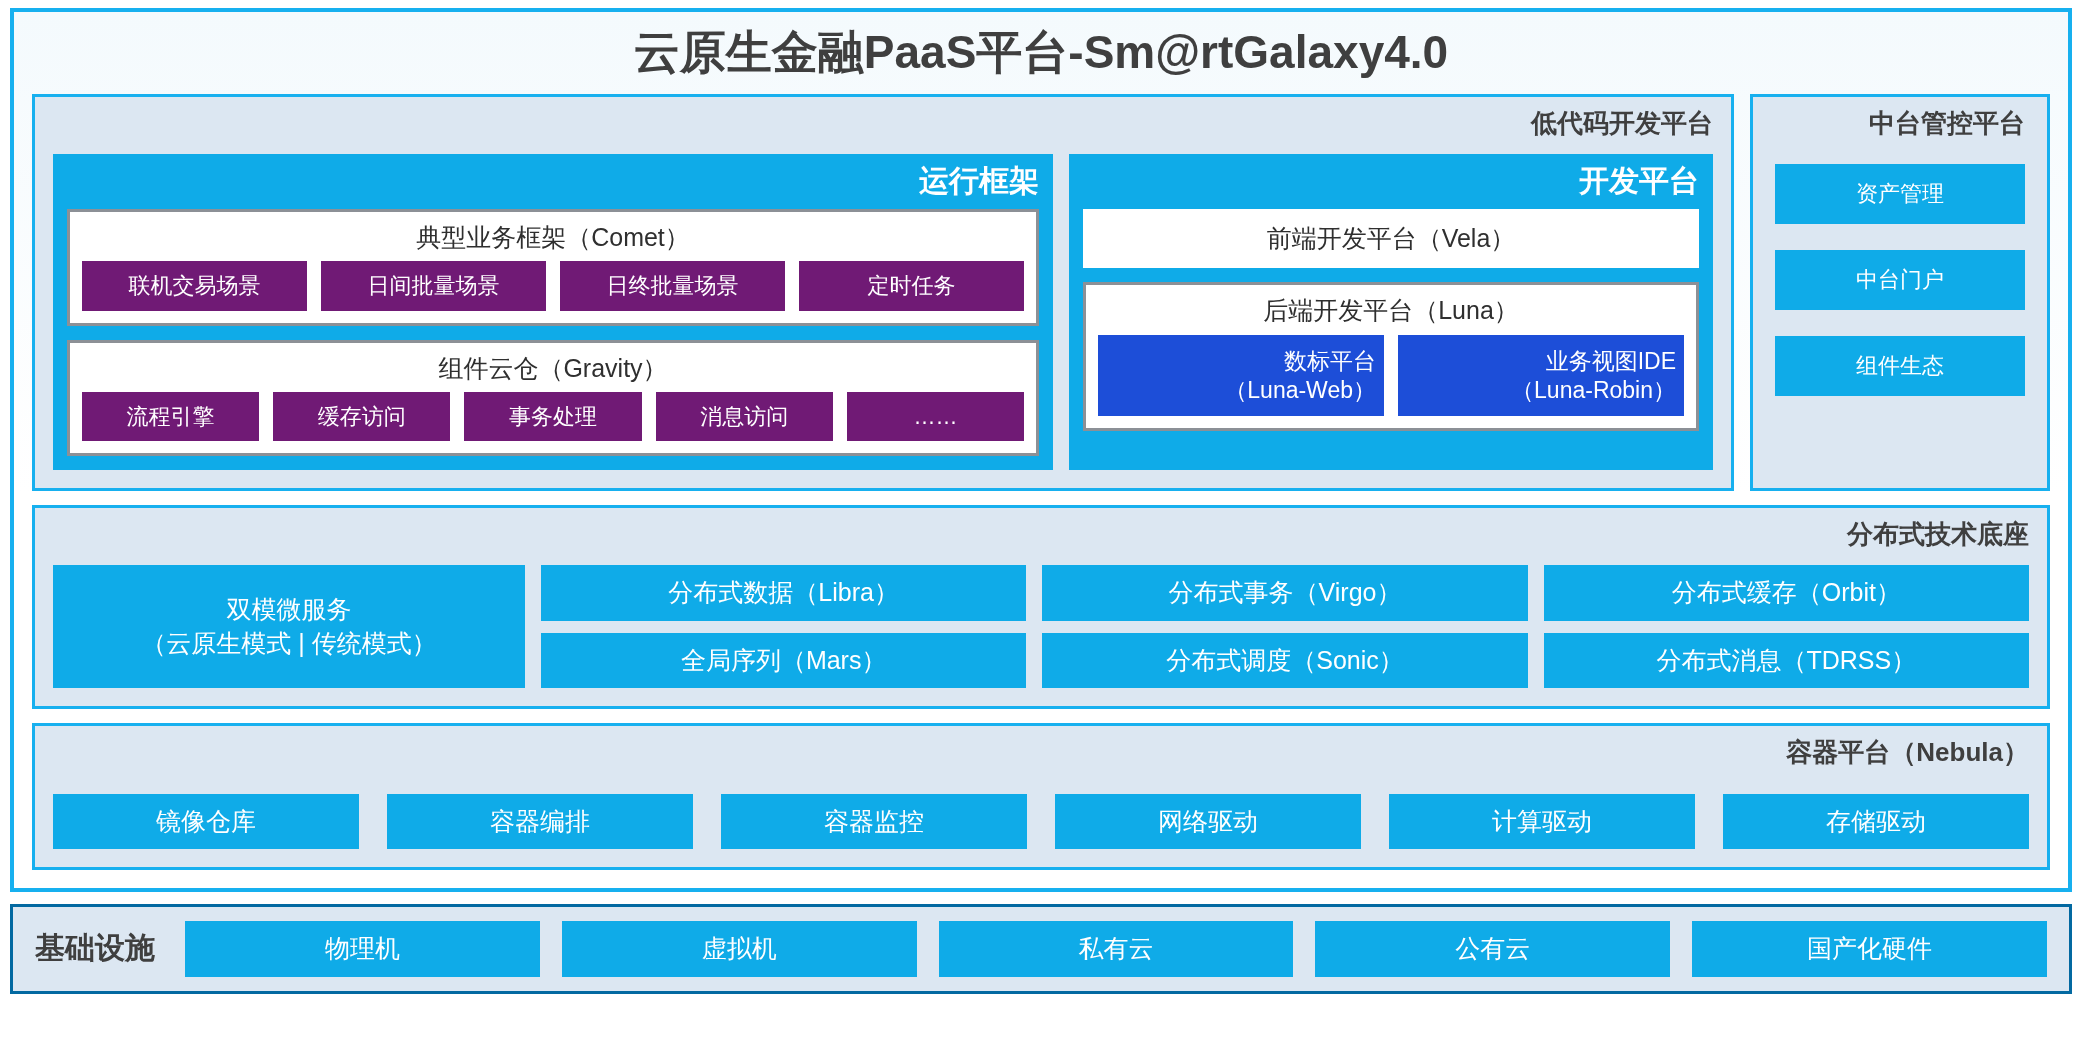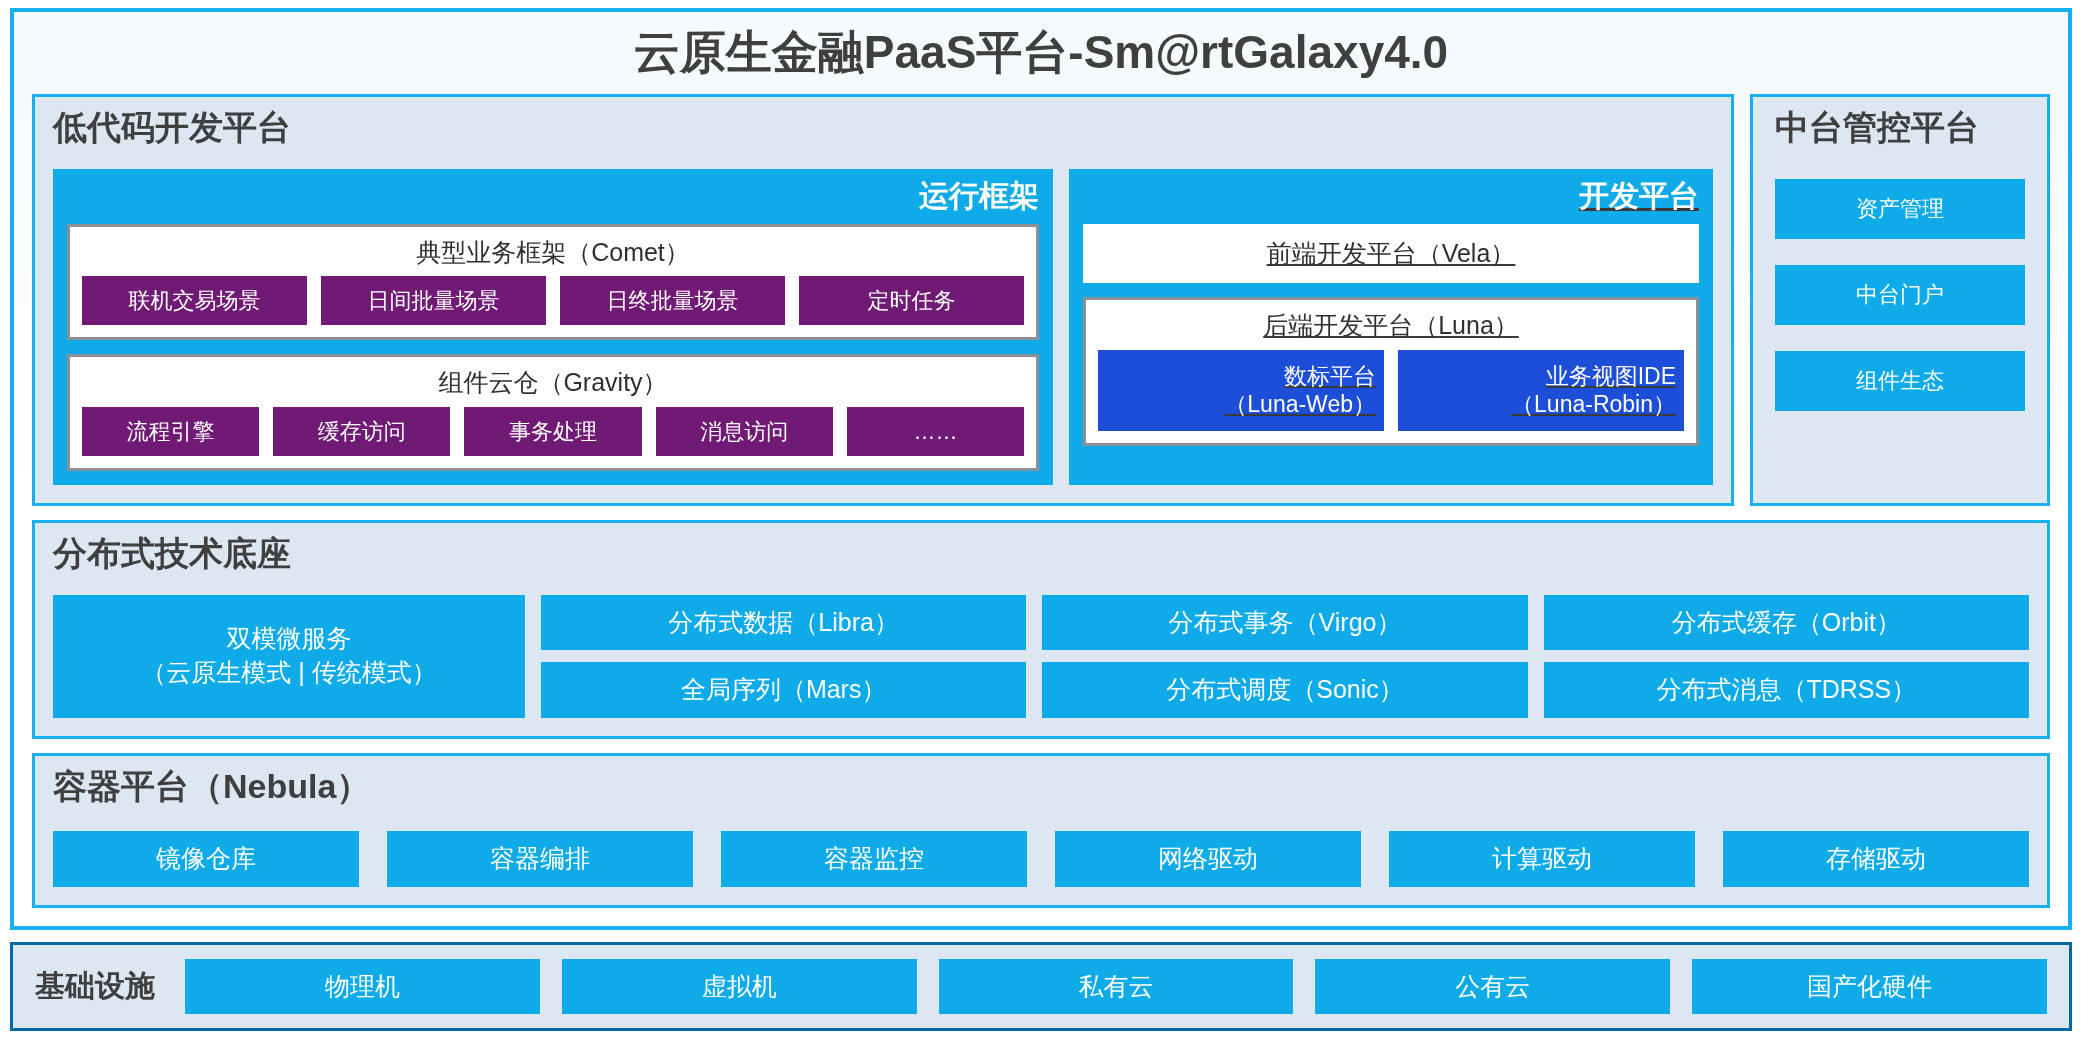--- a/index.html
+++ b/index.html
@@ -49,25 +49,25 @@
 
   
   .panel {
     border: 3px solid #17b0ef;
     background: #dce7f2;
     box-sizing: border-box;
     display: flex;
     flex-direction: column;
   }
   .panel-title {
-    text-align: left;
-    font-size: 34px;
+    text-align: right;
+    font-size: 26px;
     font-weight: 700;
     color: #3f3f3f;
-    padding: 12px 0 22px 0;
+    padding: 12px 0 16px 0;
     line-height: 1.1;
   }
 
   
   .row-top {
     display: flex;
     gap: 16px;
     align-items: stretch;
   }
   .lowcode {
@@ -90,21 +90,21 @@
   .blue-block-title {
     text-align: right;
     color: #ffffff;
     font-size: 30px;
     font-weight: 700;
     padding: 10px 0 12px 0;
     line-height: 1.1;
   }
 
   .runtime { flex: 0 0 1000px; }
-  .devplat { flex: 1 1 auto; text-decoration: underline; }
+  .devplat { flex: 1 1 auto; }
 
   .white-card {
     background: #ffffff;
     border: 3px solid #8c9096;
     box-sizing: border-box;
     padding: 8px 12px 12px 12px;
   }
   .white-card + .white-card { margin-top: 14px; }
   .white-card-title {
     text-align: center;
@@ -203,21 +203,21 @@
     padding: 14px 6px;
     line-height: 1.1;
     box-sizing: border-box;
   }
 
   
   .row-container { margin-top: 14px; padding: 0 18px 18px 18px; }
   .container-tiles {
     display: flex;
     gap: 28px;
-    margin-top: 4px;
+    margin-top: 11px;
   }
   .container-tile {
     background: #0fabe8;
     color: #ffffff;
     font-size: 25px;
     text-align: center;
     padding: 14px 6px;
     flex: 1 1 0;
     line-height: 1.1;
     box-sizing: border-box;

